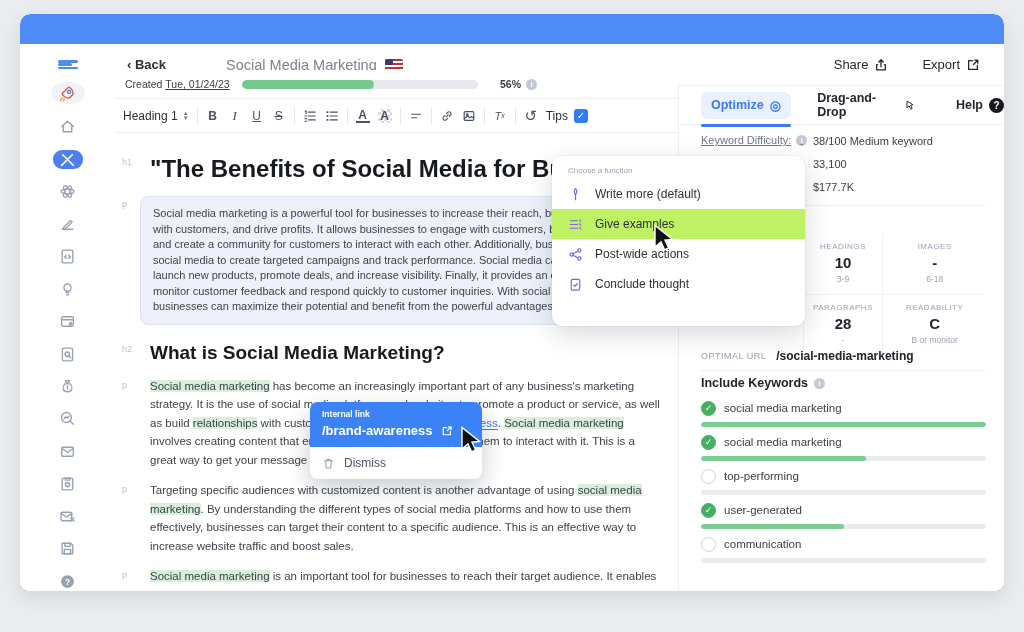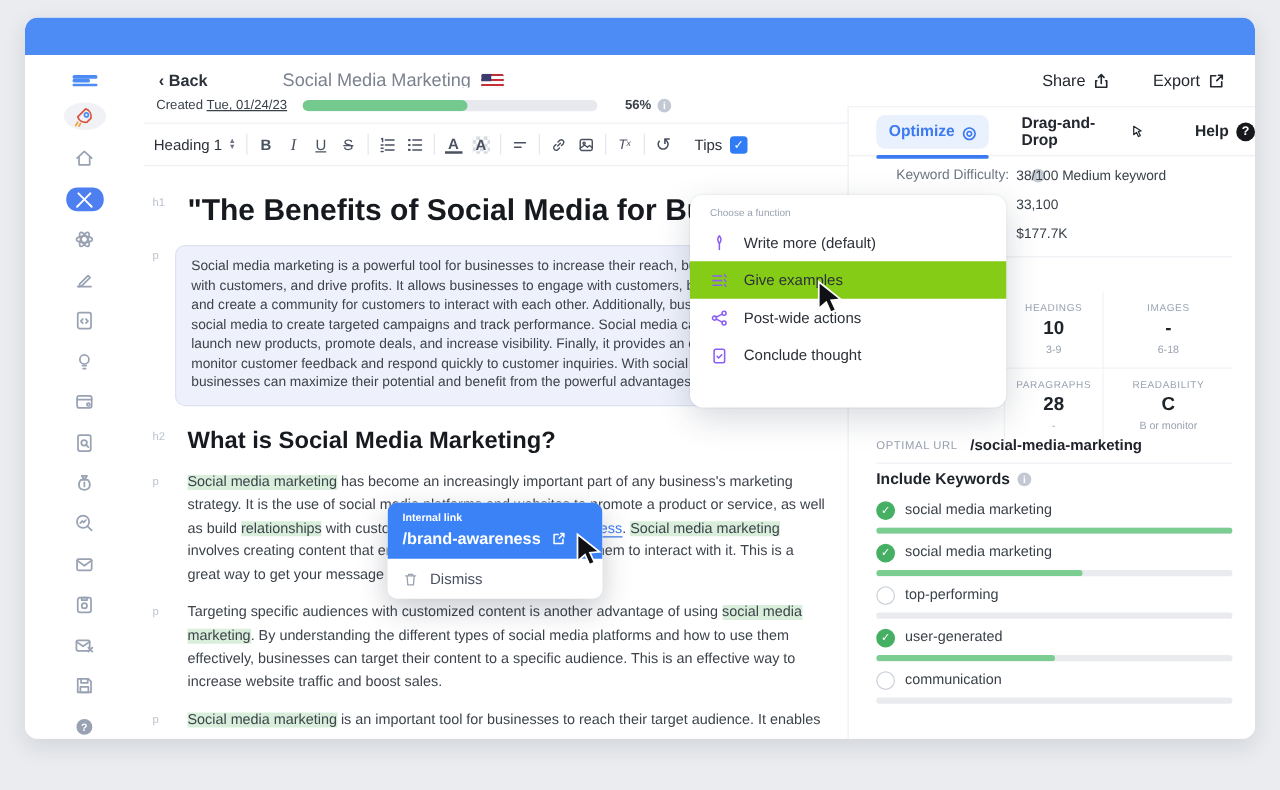--- a/index.html
+++ b/index.html
@@ -53,21 +53,21 @@
   .hsel .arr { display:flex; flex-direction:column; font-size:6px; color:#6f7683; line-height:5px; }
   .b-b{font-weight:700;} .b-i{font-style:italic; font-family:"Liberation Serif",serif; font-size:13px;} 
   .b-u{text-decoration:underline;} .b-s{text-decoration:line-through;}
   .b-a{font-weight:600; border-bottom:2px solid #4a5160; line-height:12px;}
   .b-hl{font-weight:600; background:repeating-conic-gradient(#d7dbe2 0% 25%, #fff 0% 50%) 0 0/6px 6px; padding:0 1px;}
   .b-tx{font-size:11px; font-style:italic;} .b-tx sub{font-size:7px;}
   .undo{font-size:15px;}
   .write-ai { margin-left:auto; background:#17181c; color:#fff; font-size:11.5px; font-weight:700; border-radius:14px;
               padding:6px 13px; display:flex; align-items:center; gap:5px; cursor:pointer; position:relative; z-index:2;
               box-shadow:-4px 3px 10px rgba(125,110,255,.55), 4px -3px 10px rgba(255,110,190,.55); }
-  .tips { display:flex; align-items:center; gap:6px; font-size:12px; color:#2b3139; font-weight:500; margin-right:4px; margin-left:10px;}
+  .tips { display:flex; align-items:center; gap:6px; font-size:12px; color:#2b3139; font-weight:500; margin-right:4px; margin-left:0;}
   .cb { width:14px; height:14px; background:#2f7cf6; border-radius:3px; color:#fff; font-size:10px; display:flex;
         align-items:center; justify-content:center; cursor:pointer; }
 
   .doc { position:absolute; left:0; top:64px; right:0; bottom:0; padding:10px 18px 0 7px; overflow:hidden; }
   .block { display:flex; margin-top:12px; }
   .btag { flex:0 0 28px; font-size:9px; color:#bcc3cd; padding-top:3px; }
   .btext { flex:1; font-size:11.5px; line-height:18.5px; color:#3d434b; }
   .block.h1b { margin-top:10px; }
   .block.h1b .btext { font-size:24px; line-height:30px; font-weight:700; color:#16191d; white-space:nowrap; }
   .block.h2b { margin-top:16px; }
@@ -80,21 +80,21 @@
   
   .panel { position:absolute; left:658px; top:72px; right:0; bottom:0; border-left:1px solid #eef0f3; background:#fff; }
   .tabs { position:absolute; left:0; right:0; top:0; height:39px; border-bottom:1px solid #eef0f3; display:flex; align-items:center; }
   .tab { font-size:12.5px; font-weight:700; color:#23272e; display:flex; align-items:center; gap:6px; cursor:pointer; }
   .tab.optimize { margin-left:22px; color:#3b7af0; background:#e9f0fe; border-radius:7px; padding:6px 10px; position:relative; }
   .tab.optimize::after { content:""; position:absolute; left:0; right:0; bottom:-8px; height:2.5px; background:#3b7af0; border-radius:2px;}
   .tab.dnd { margin-left:26px; } .tab.help { margin-left:40px; }
   .oicon { font-size:13px; }
   .helpdot { width:15px; height:15px; border-radius:50%; background:#17181c; color:#fff; font-size:10px; font-weight:700;
              display:flex; align-items:center; justify-content:center; }
-  .kd-row { position:absolute; left:38px; font-size:11px; color:#6f7683; display:flex; align-items:center; gap:18px; }
+  .kd-row { position:absolute; left:22px; font-size:11px; color:#6f7683; display:flex; align-items:center; gap:5px;text-decoration:underline; }
   .kd-val { position:absolute; left:134px; font-size:11px; color:#3a4149; }
   .pdiv { position:absolute; left:22px; right:18px; height:1px; background:#eef0f3; }
   .stats { position:absolute; left:22px; right:18px; top:148px; display:grid; grid-template-columns:36% 28% 36%; }
   .scell { text-align:center; padding:8px 0 10px; border-bottom:1px solid #f1f3f6; }
   .scell:nth-child(3n+1), .scell:nth-child(3n+2) { border-right:1px solid #f1f3f6; }
   .scell:nth-child(n+4) { border-bottom:none; }
   .slabel { font-size:8px; letter-spacing:.5px; color:#9aa2b1; font-weight:500; }
   .sval { font-size:15px; font-weight:700; color:#20242b; margin-top:3px; }
   .srange { font-size:8.5px; color:#9aa2b1; margin-top:3px; }
   .url-row { position:absolute; left:22px; top:263px; display:flex; align-items:center; gap:10px; }
@@ -109,21 +109,21 @@
   .kcheck.checked { background:#45b064; border-color:#45b064; }
   .kwtext { font-size:11.5px; color:#3a4149; }
   .kwbar { margin-top:6px; height:5px; border-radius:3px; background:#e9ebef; overflow:hidden; }
   .kwbar i { display:block; height:100%; border-radius:3px; background:#7ccd92; }
 
   
   .ai-menu { position:absolute; left:532px; top:142px; width:253px; height:170px; background:#fff; border-radius:10px;
              box-shadow:0 8px 26px rgba(35,45,65,.18), 0 0 0 1px rgba(35,45,65,.04); z-index:6; padding-top:8px; }
   .ai-head { font-size:8px; color:#9aa2b1; padding:2px 16px 4px; }
   .ai-item { height:30px; display:flex; align-items:center; gap:12px; padding:0 16px; font-size:12px; color:#2c3138; cursor:pointer; }
-  .ai-item.hot { background:#84cc16; }
+  .ai-item.hot { background:#bef264; }
   .ai-item svg { width:15px; height:15px; flex:0 0 auto; }
   .ai-item svg * { stroke:#8b5cf6; fill:none; stroke-width:1.3; stroke-linecap:round; stroke-linejoin:round; }
 
   
   .link-pop { position:absolute; left:290px; top:388px; width:172px; border-radius:8px; overflow:hidden; z-index:5;
               box-shadow:0 8px 22px rgba(35,45,65,.25); background:#fff; }
   .lp-blue { background:#3b82f6; padding:7px 12px 9px; }
   .lp-label { font-size:8.5px; font-weight:700; color:#fff; }
   .lp-url { margin-top:4px; font-size:13px; font-weight:700; color:#fff; display:flex; align-items:center; gap:8px; cursor:pointer; }
   .lp-url svg { width:12px; height:12px; } .lp-url svg *{ stroke:#fff; fill:none; stroke-width:1.6; stroke-linecap:round; stroke-linejoin:round;}

